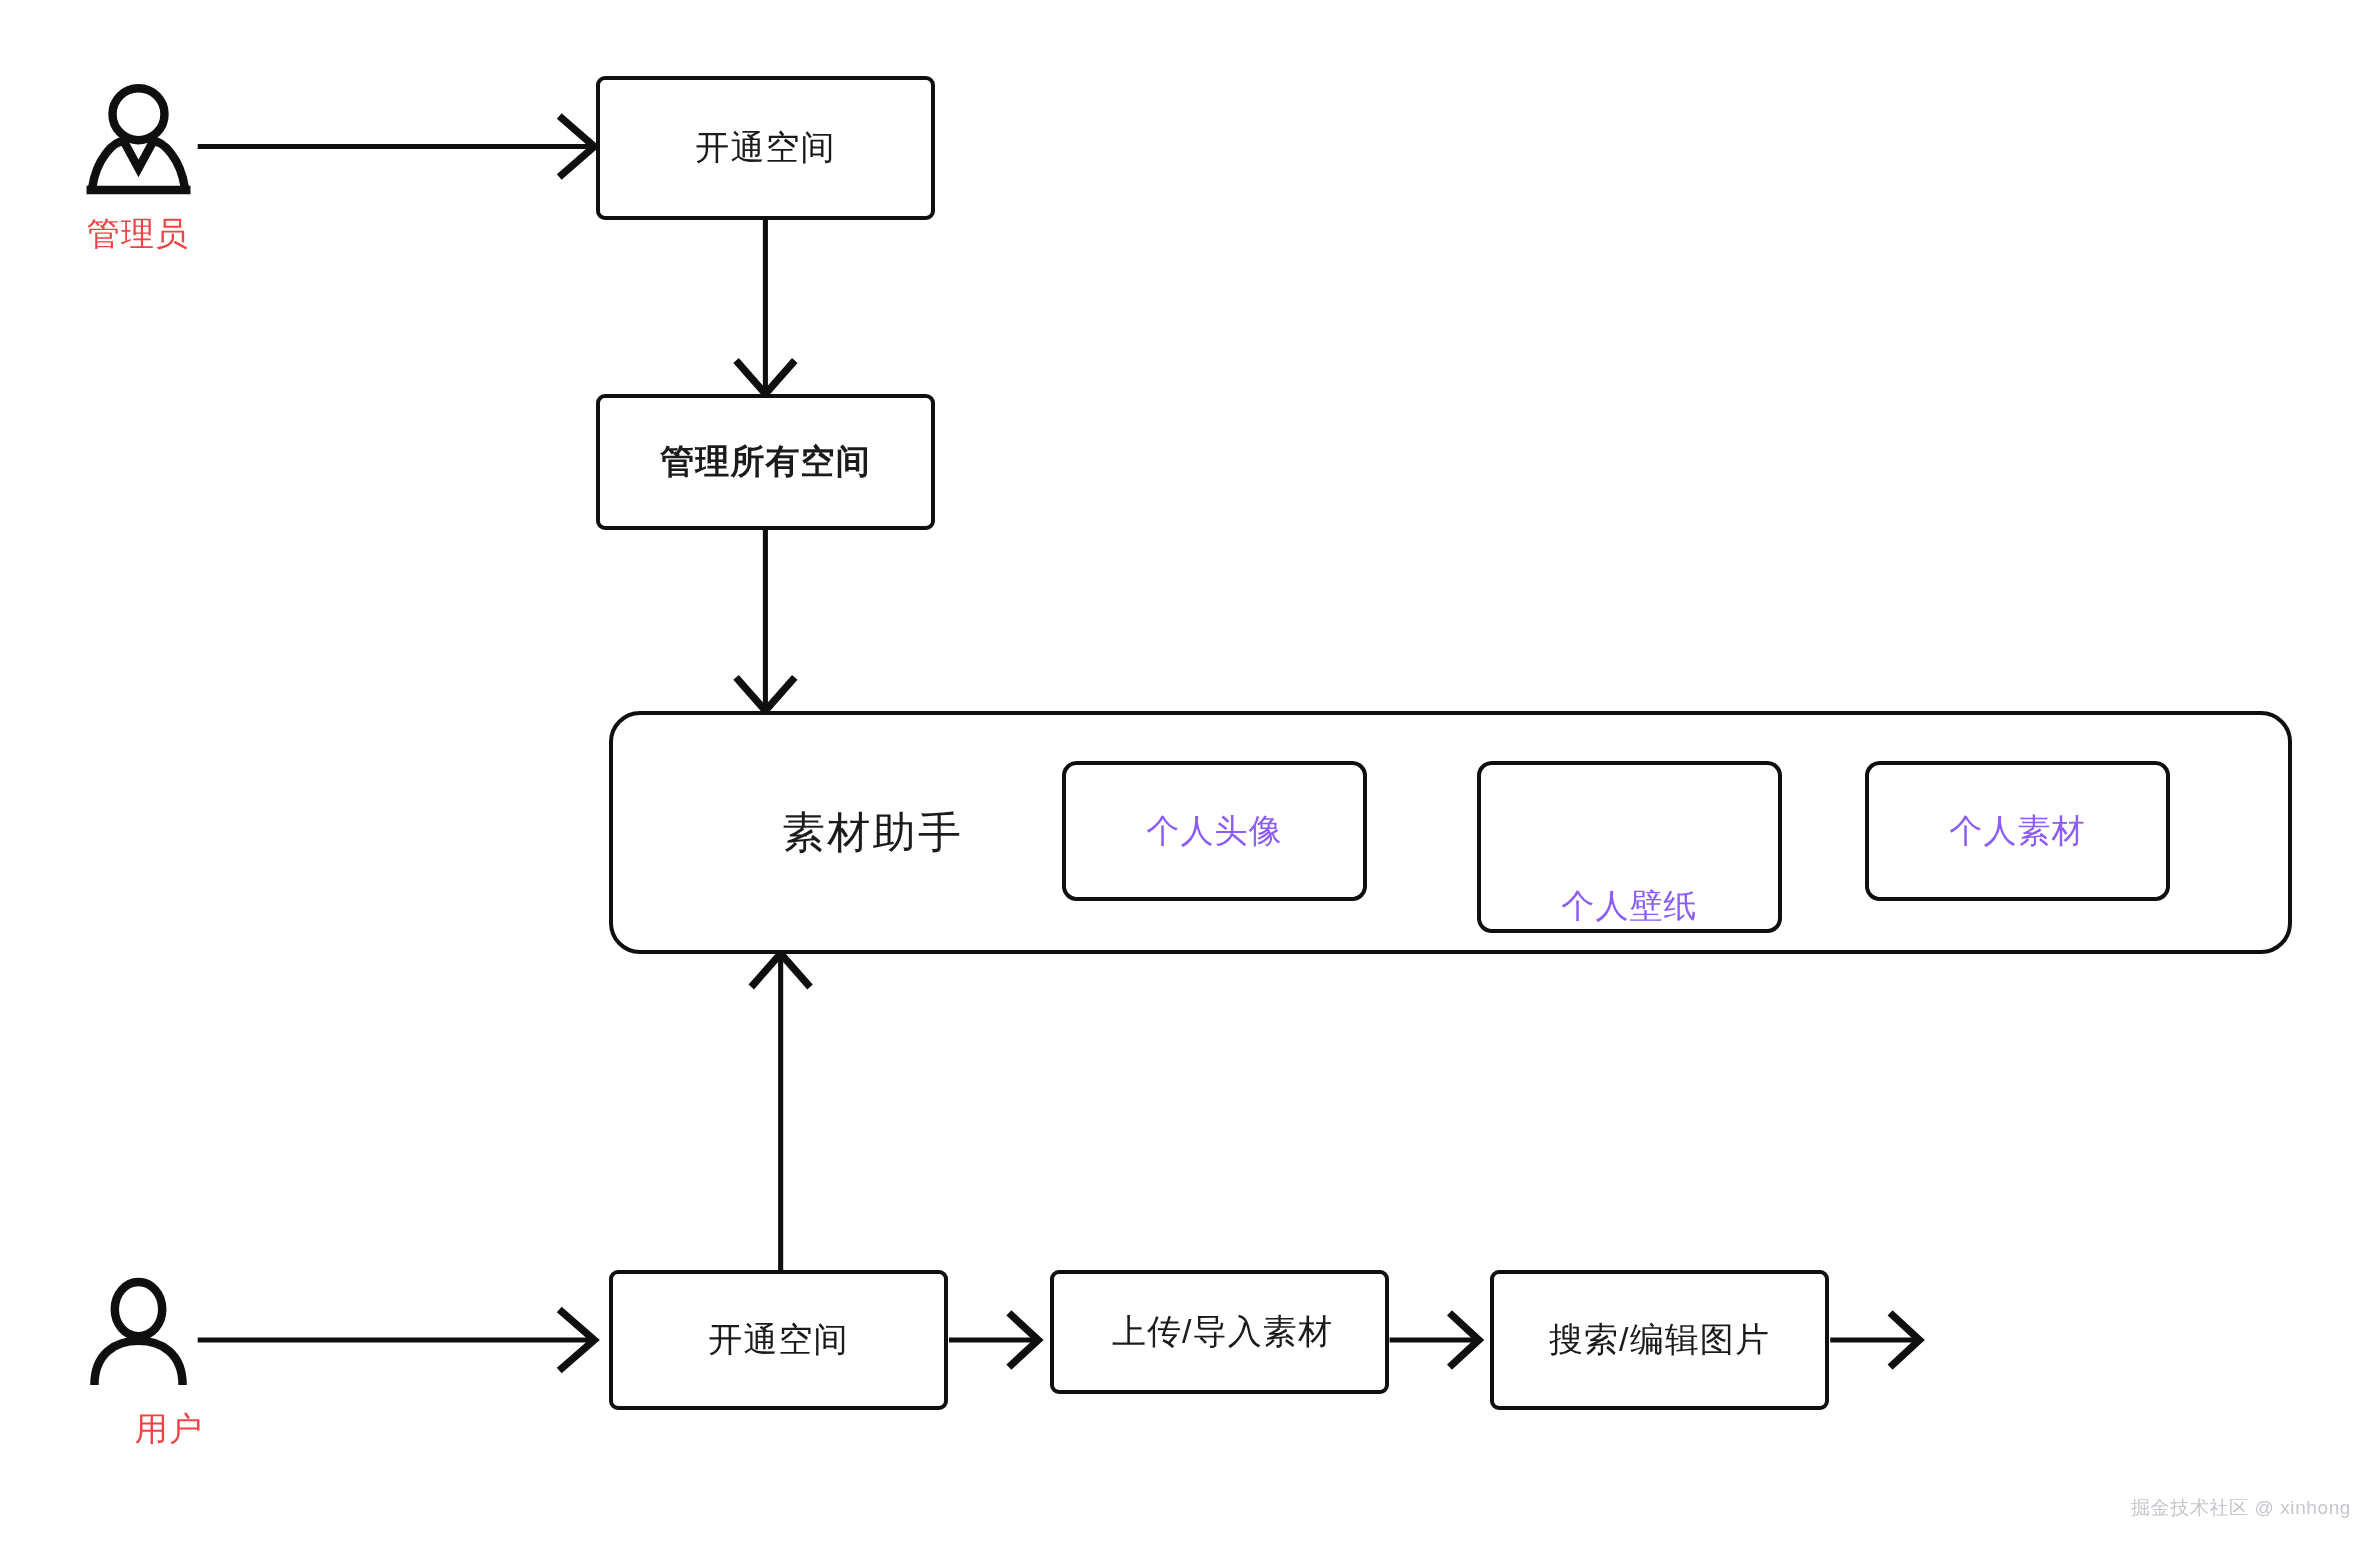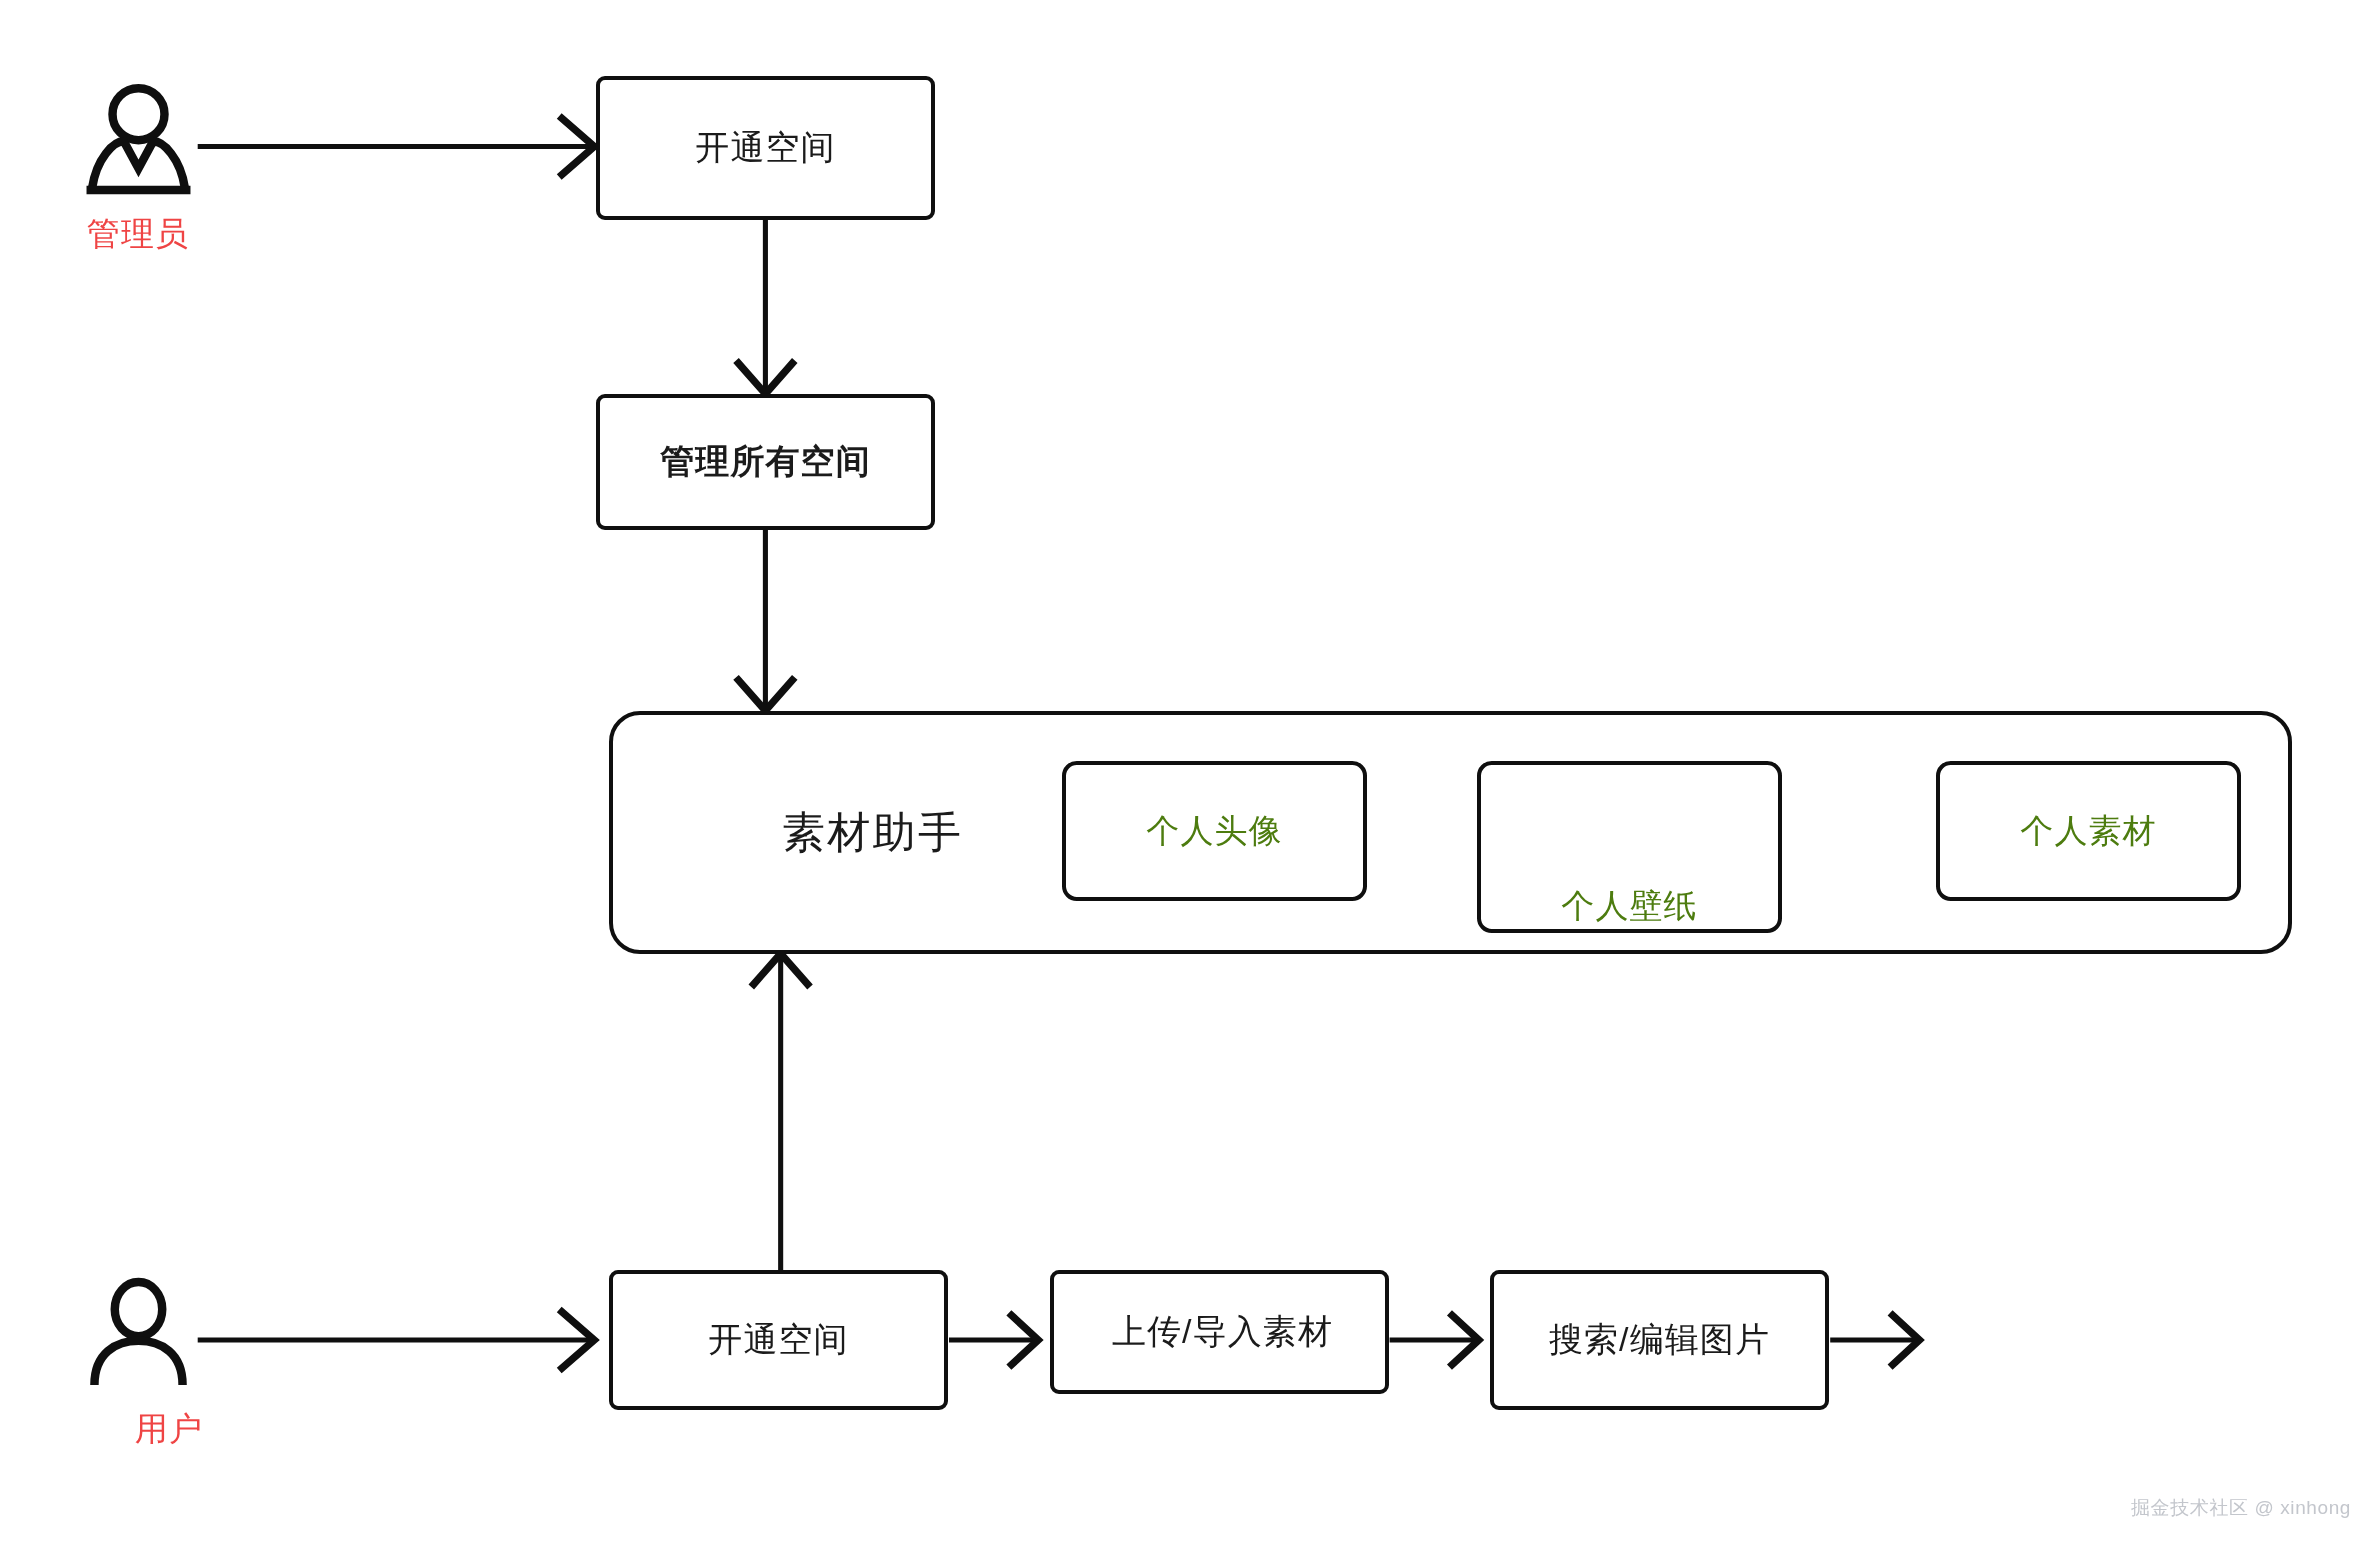--- a/index.html
+++ b/index.html
@@ -63,21 +63,21 @@
     position: absolute;
     box-sizing: border-box;
     background: #ffffff;
     border: 4px solid #0f0f0f;
     border-radius: 14.7px;
     display: flex;
     align-items: center;
     justify-content: center;
     font-size: 33px;
     letter-spacing: 1.1px;
-    color: #4d7c0f;
+    color: #8b5cf6;
     white-space: nowrap;
     z-index: 4;
   }
 
   
   .actor {
     position: absolute;
     width: 130px;
     z-index: 3;
     text-align: center;
@@ -188,21 +188,21 @@
   </div>
 
   <div class="chip" style="left:1062px; top:761px; width:305px; height:140px;">
     <span>个人头像</span>
   </div>
 
   <div class="chip" style="left:1477px; top:761px; width:305px; height:172px;align-items:flex-end;">
     <span>个人壁纸</span>
   </div>
 
-  <div class="chip" style="left:1936px; top:761px; width:305px; height:140px;">
+  <div class="chip" style="left:1865px; top:761px; width:305px; height:140px;">
     <span>个人素材</span>
   </div>
 
   <div class="node" style="left:609px; top:1270px; width:339px; height:140px;">
     <span>开通空间</span>
   </div>
 
   <div class="node" style="left:1050px; top:1270px; width:339px; height:124px;padding-left:6px;">
     <span>上传/导入素材</span>
   </div>

